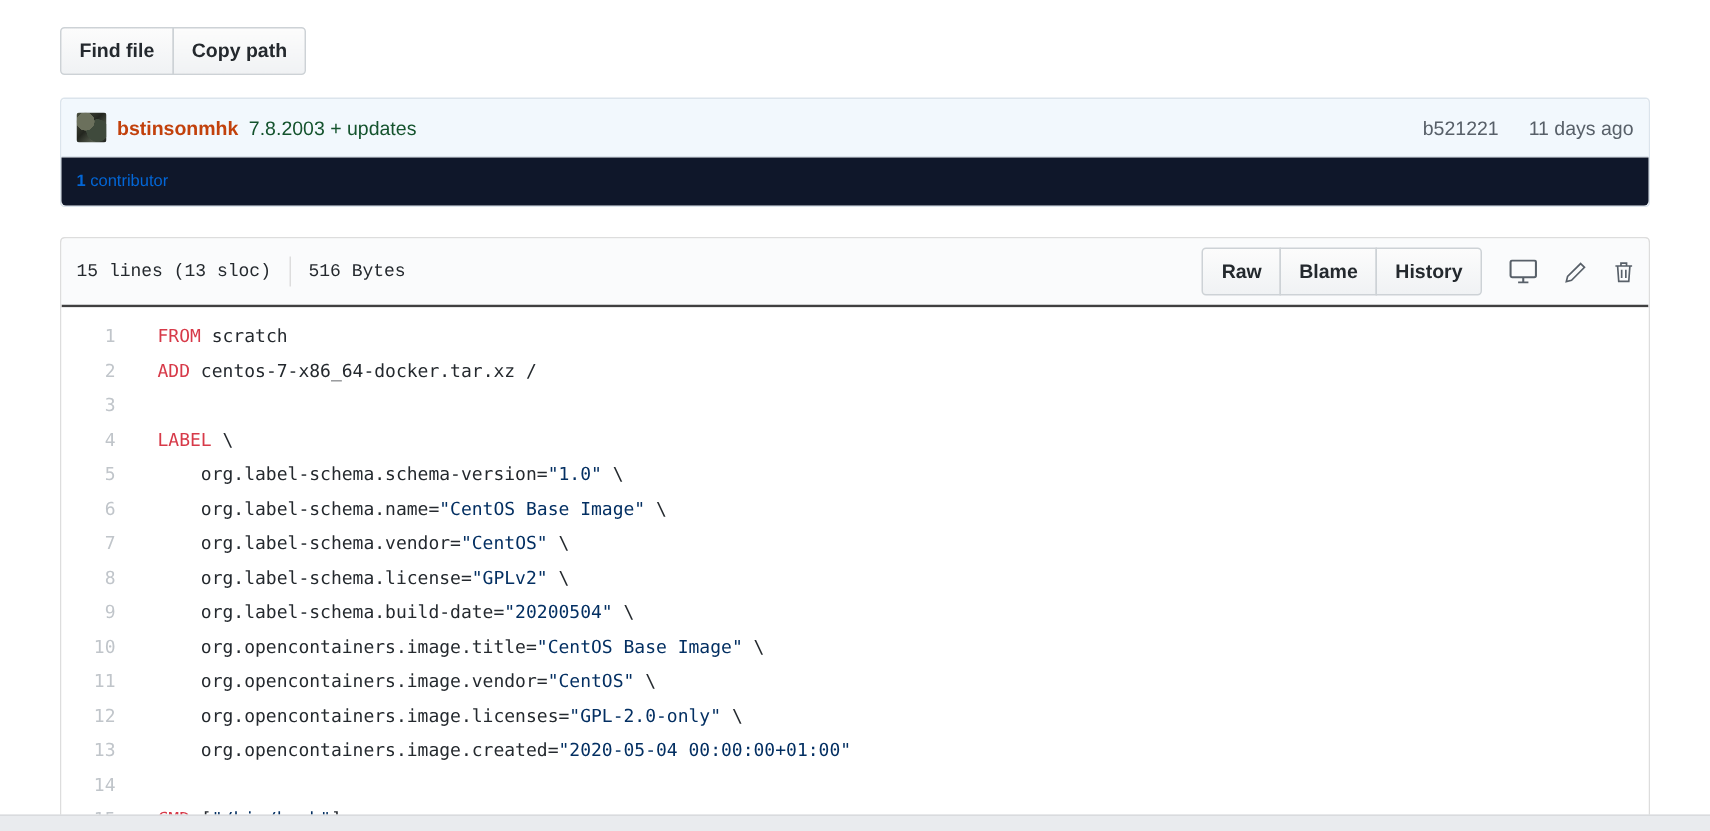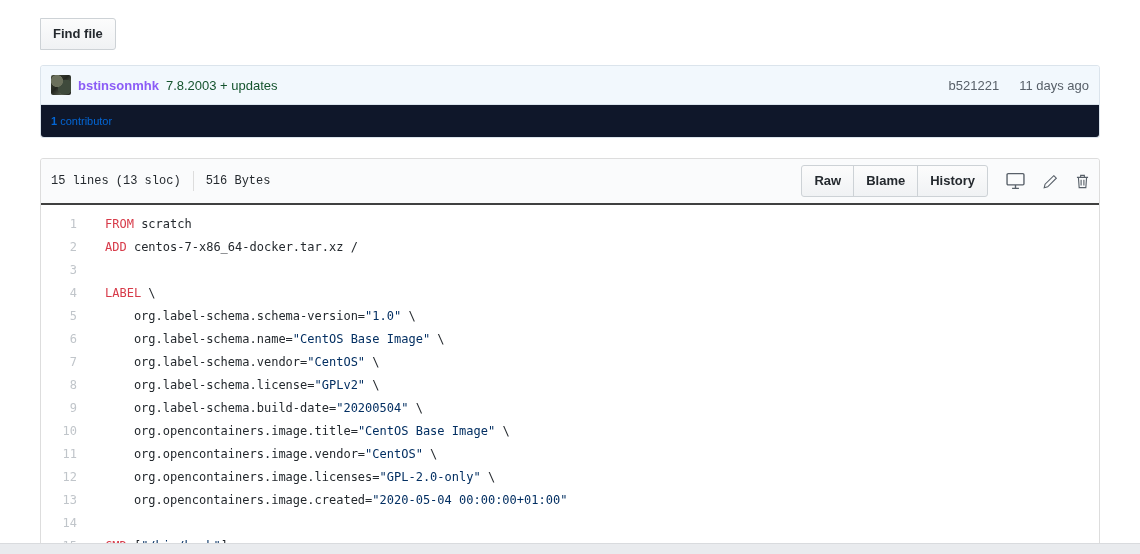--- a/index.html
+++ b/index.html
@@ -52,21 +52,21 @@
   }
   .commit-left { display:flex; align-items:center; gap:7px; font-size:13px; }
   .avatar {
     width:20px; height:20px; border-radius:2px; flex:0 0 auto;
     background:
       radial-gradient(circle at 30% 30%, #6b705c 0 30%, transparent 31%),
       radial-gradient(circle at 70% 60%, #3f4a3c 0 40%, transparent 41%),
       linear-gradient(135deg,#4a4f3f 0%, #23261f 45%, #555d4e 75%, #191a17 100%);
     cursor:pointer;
   }
-  .commit-author { font-weight:700; color:#8b5cf6; text-decoration:none; }
+  .commit-author { font-weight:700; color:#c2410c; text-decoration:none; }
   .commit-msg { color:#14532d; text-decoration:none; }
   .commit-right { display:flex; align-items:center; gap:20px; font-size:13px; color:#586069; }
   .commit-sha { color:#586069; text-decoration:none; }
   .contrib-row { background:#0f172a; padding:10px 10px; font-size:11px; border-radius:0 0 3px 3px; }
   .contrib-link { color:#0366d6; text-decoration:none; }
   .contrib-link .n { font-weight:700; }
 
   
   .file-box { margin-top:20px; border:1px solid #ddd; border-radius:3px; }
   .file-head {
@@ -110,20 +110,21 @@
 </style>
 </head>
 <body>
 
 <div class="page">
   <div class="content">
 
     <div class="topbar">
       <div class="btn-group">
         <button class="btn">Find file</button>
+        <button class="btn">Copy path</button>
       </div>
     </div>
 
     <div class="commit-box">
       <div class="commit-head">
         <div class="commit-left">
           <span class="avatar"></span>
           <a href="#" class="commit-author">bstinsonmhk</a>
           <a href="#" class="commit-msg">7.8.2003 + updates</a>
         </div>

